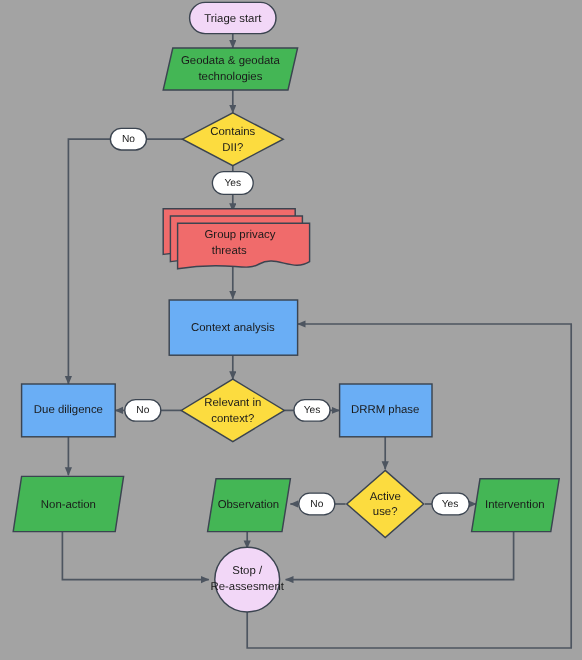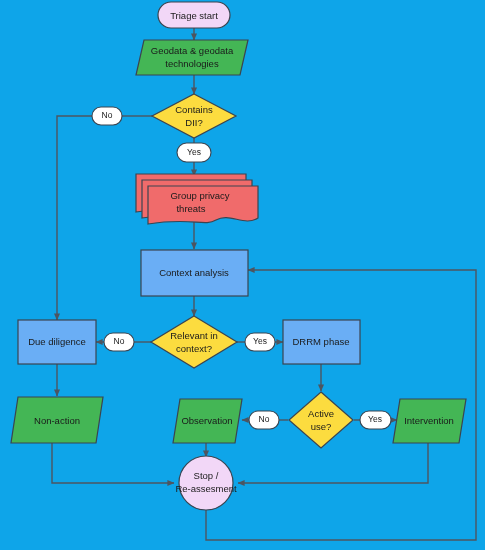--- a/index.html
+++ b/index.html
@@ -7,21 +7,21 @@
     padding: 0;
     background: #ffffff;
   }
   body {
     font-family: "Liberation Sans", sans-serif;
   }
   #canvas {
     position: relative;
     width: 485px;
     height: 550px;
-    background: #0ea5e9;
+    background: #a3a3a3;
     overflow: hidden;
   }
   #flow-svg {
     position: absolute;
     left: 0;
     top: 0;
     width: 485px;
     height: 550px;
   }
   .node-label {

